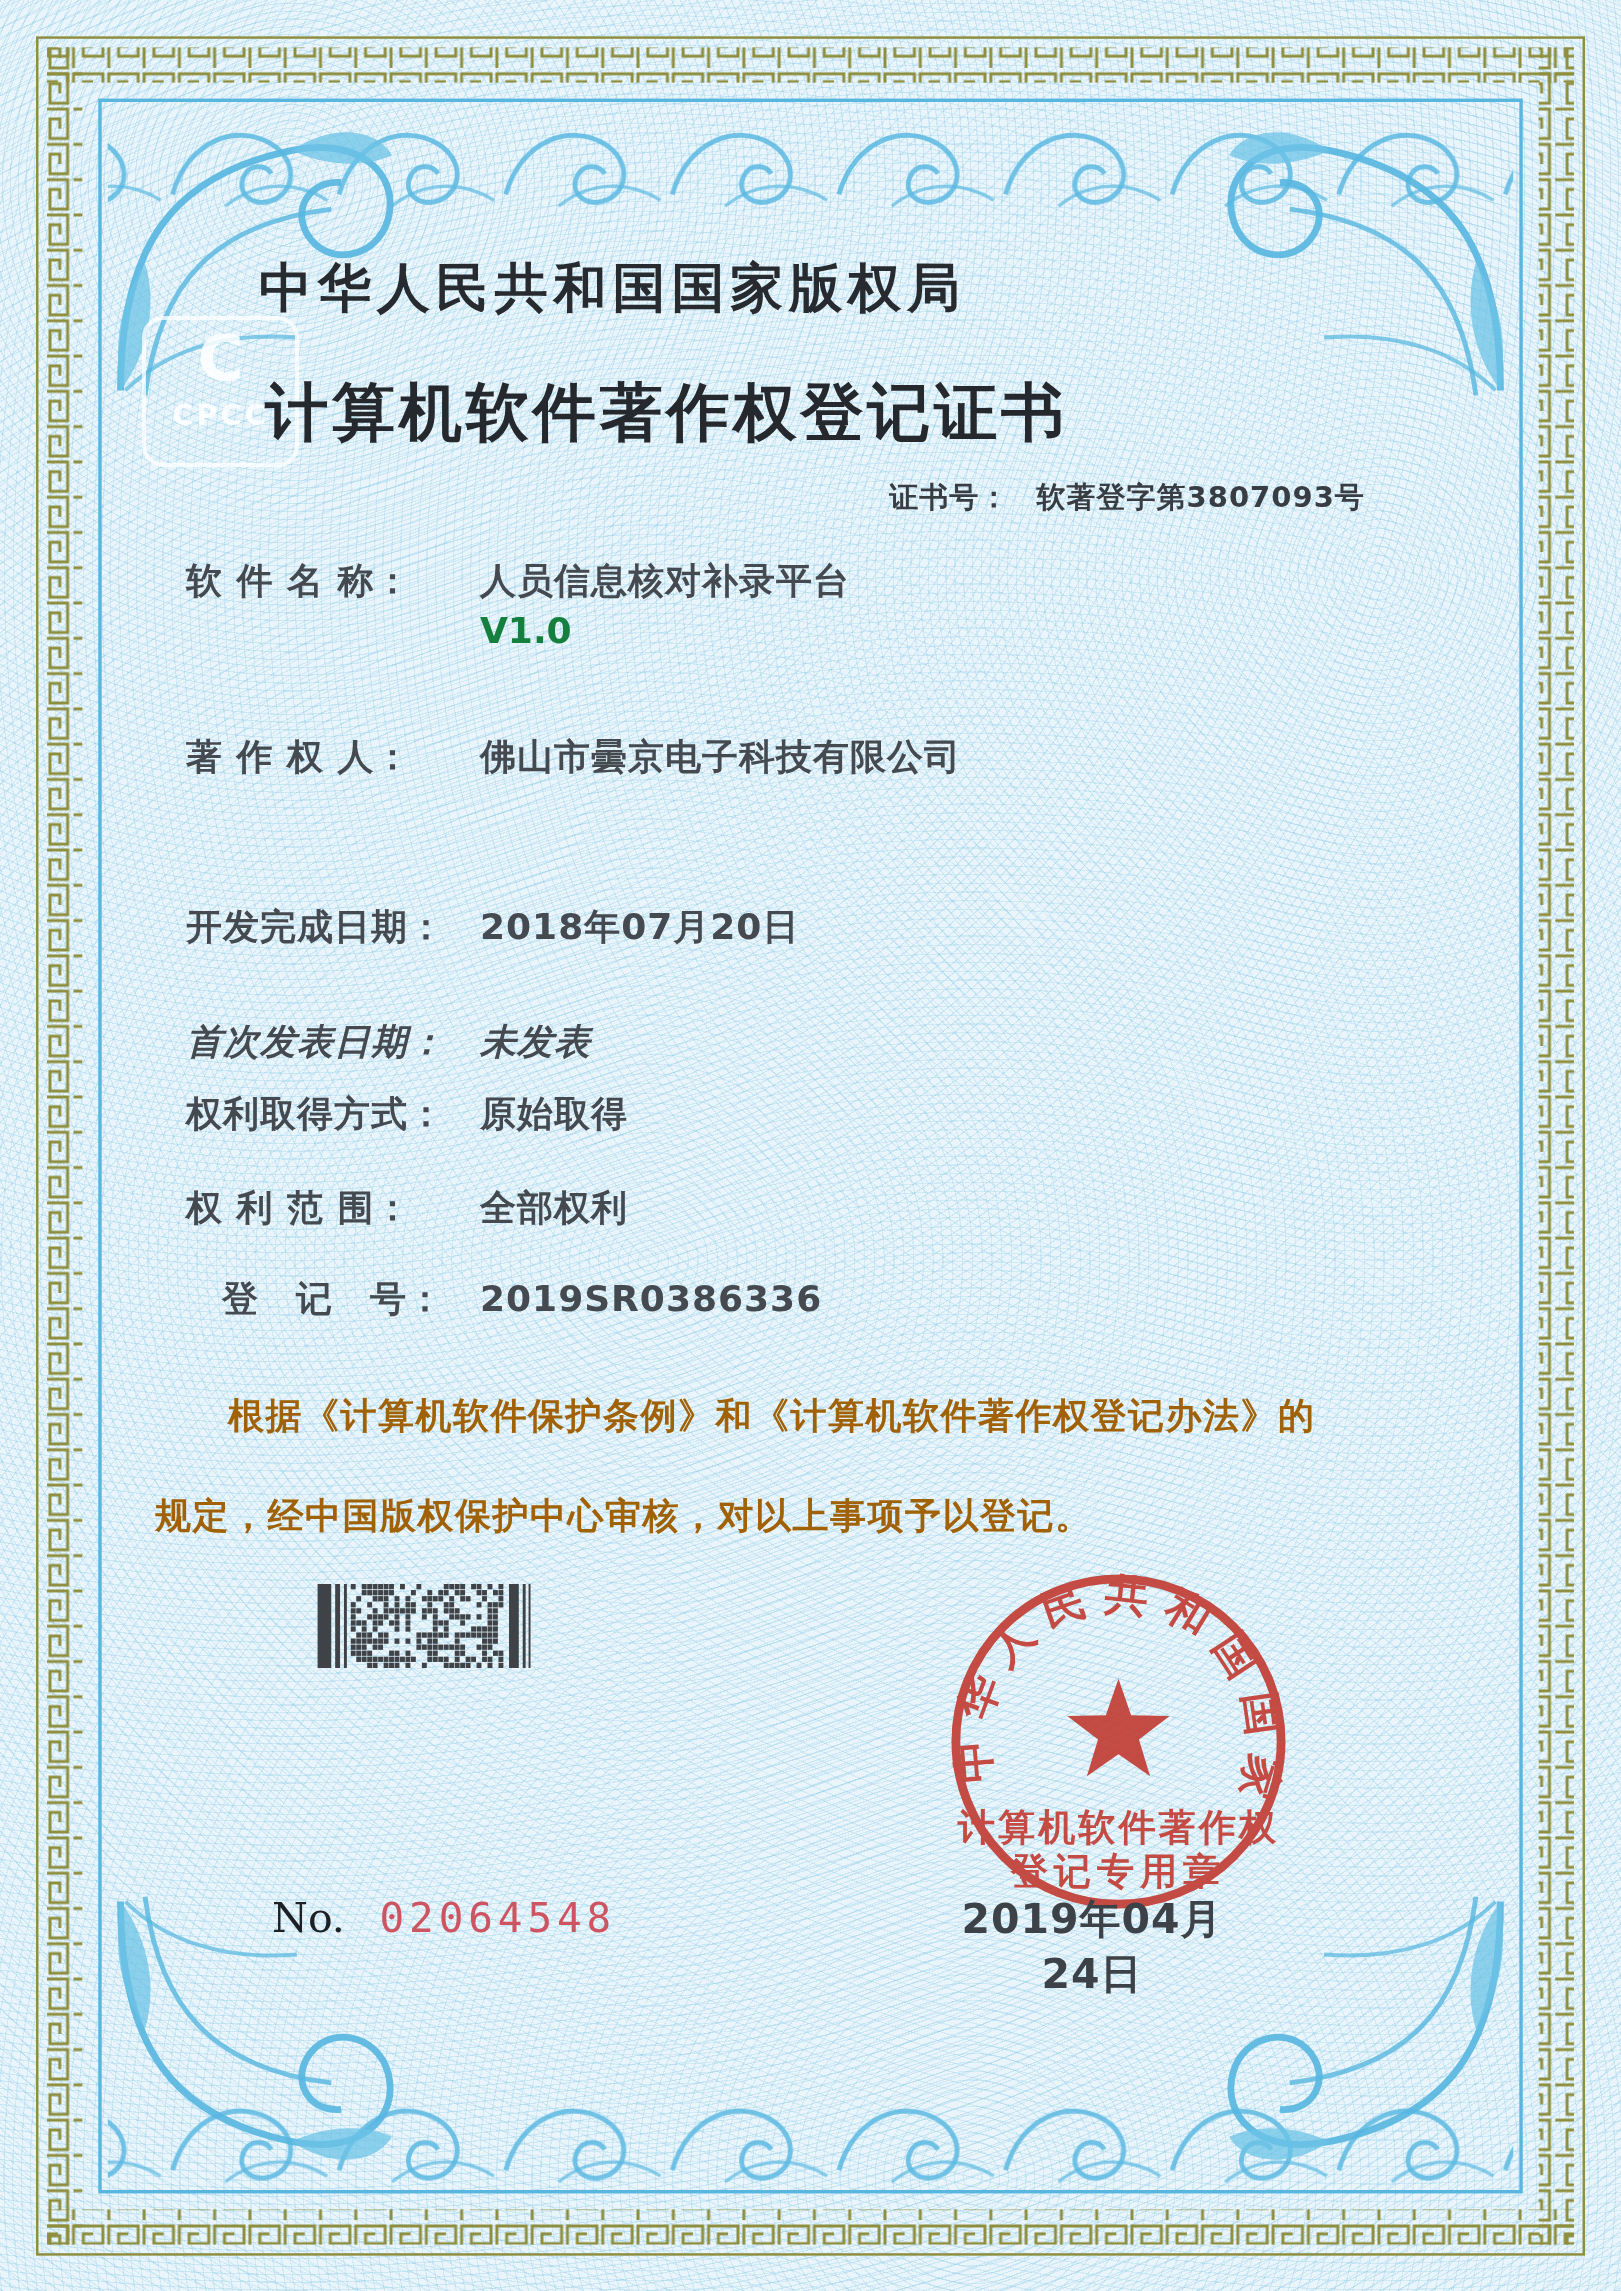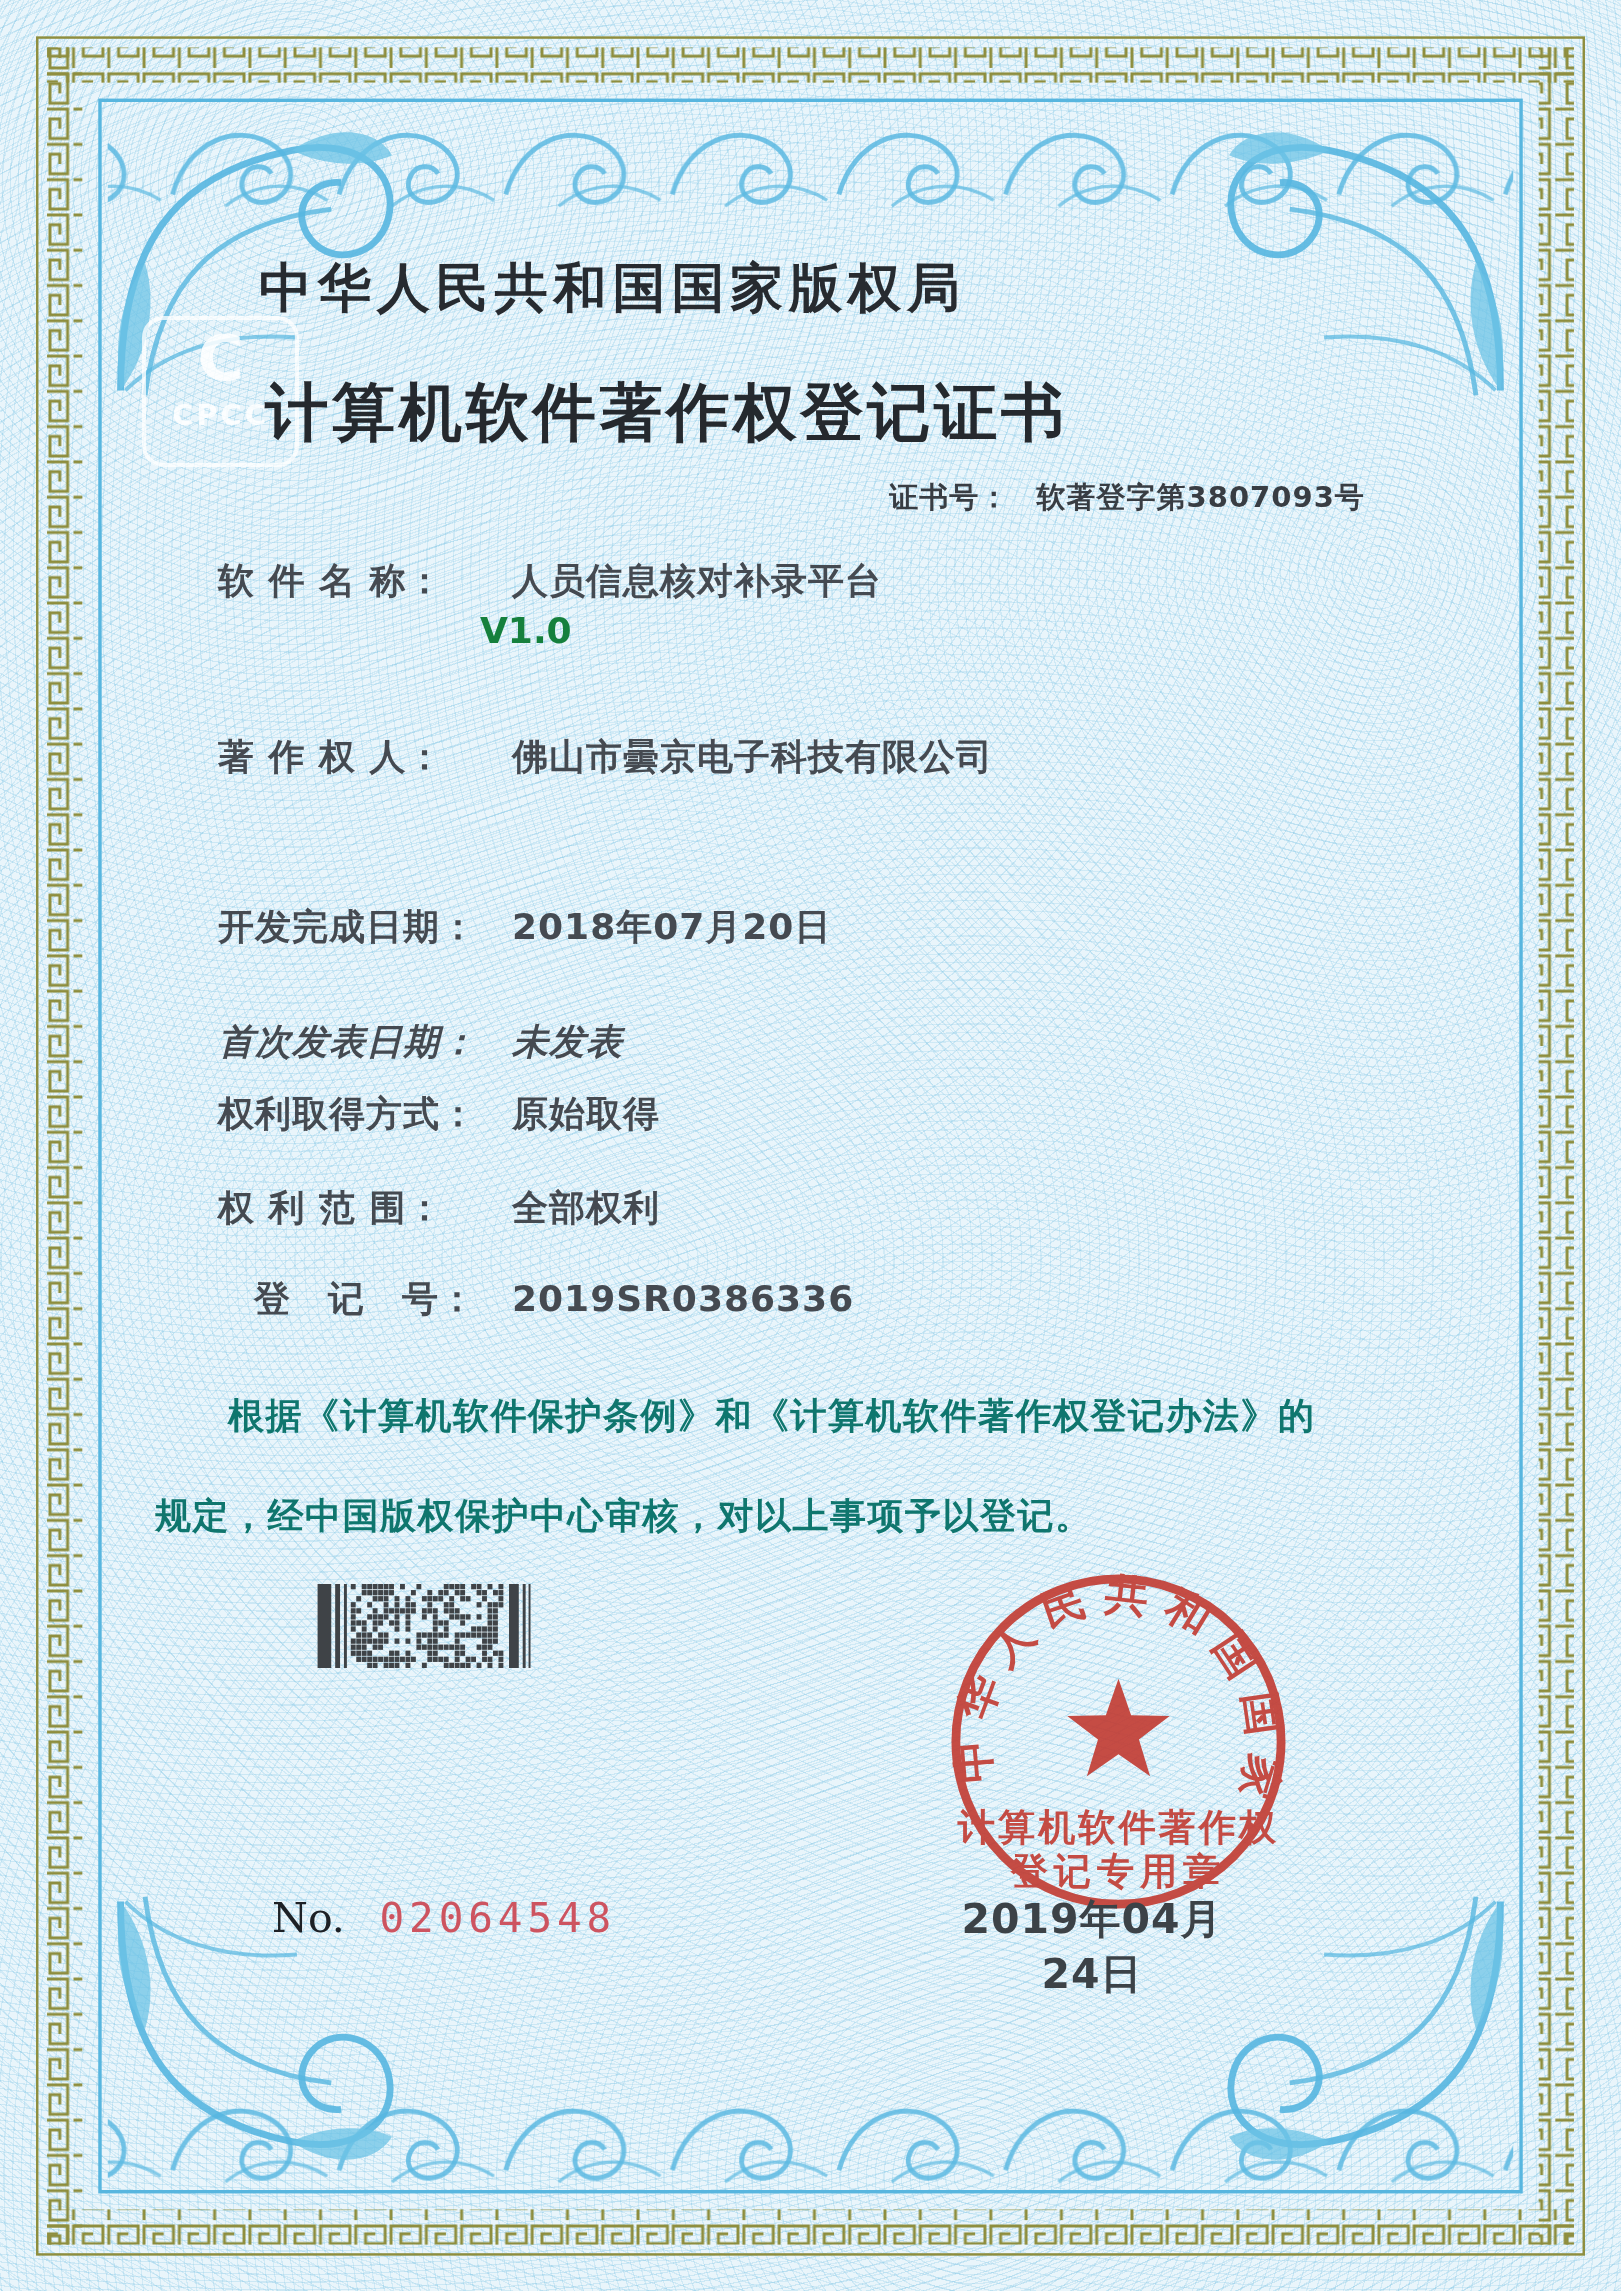--- a/index.html
+++ b/index.html
@@ -22,25 +22,25 @@
   .certificate-title{
     left:127px;top:370px;width:941px;text-align:right;
     font-family:"DejaVu Serif",serif;font-weight:700;font-size:63px;color:#25292e;letter-spacing:3.9px;
   }
   .cert-number{
     left:882px;top:478px;width:490px;text-align:center;
     font-size:29px;color:#383d43;font-weight:600;letter-spacing:1px;
   }
   .cert-number .lbl{margin-right:27.4px;}
   .field-row{left:186px;font-size:36px;color:#454a51;font-weight:600;letter-spacing:1px;white-space:nowrap;}
-  .field-row .flabel{display:inline-block;width:294px;margin-left:32px;}
+  .field-row .flabel{display:inline-block;width:294px;}
   .fr0{top:557px;} .fr1{top:733px;} .fr2{top:903px;} .fr3{top:1018px;font-style:italic;}
   .fr4{top:1090px;} .fr5{top:1184px;} .fr6{top:1275px;text-align:center;}
   .version-line{left:480px;top:610px;font-size:36px;color:#15803d;font-weight:600;}
-  .body-line{left:155px;width:1255px;font-size:36px;color:#0f766e;font-weight:600;letter-spacing:1.5px;}
+  .body-line{left:155px;width:1255px;font-size:36px;color:#a16207;font-weight:600;letter-spacing:1.5px;}
   .bl1{top:1392px;text-indent:73px;}
   .bl2{top:1492px;}
   .barcode{left:317px;top:1584px;width:218px;height:84px;}
   .seal-svg{left:902px;top:1529px;width:431px;height:431px;}
   .seal-date{
     left:940px;top:1892px;width:304px;text-align:center;
     font-size:41px;color:#3c4247;font-weight:600;letter-spacing:1px;
   }
   .serial{left:272px;top:1894px;font-size:41px;white-space:nowrap;}
   .serial .prefix{font-family:"DejaVu Serif",serif;color:#1d2126;}

